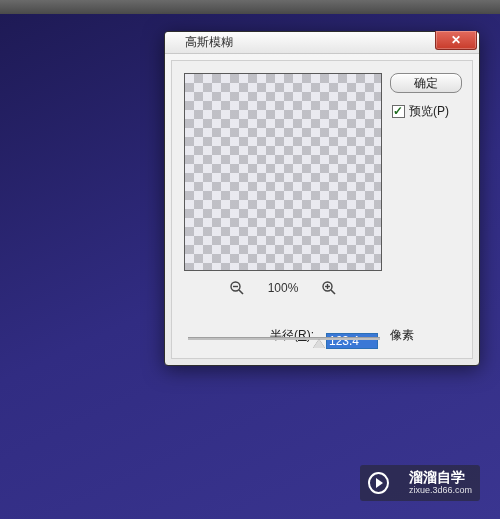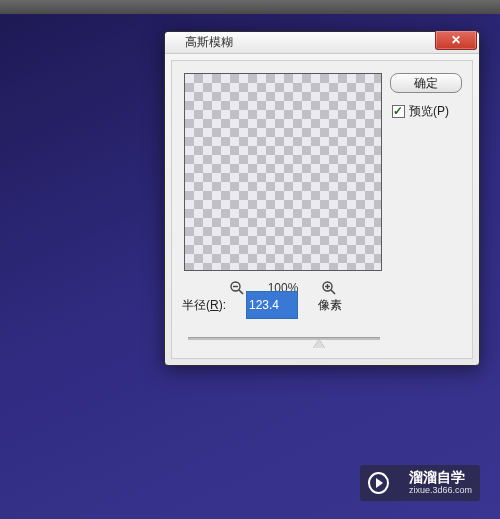--- a/index.html
+++ b/index.html
@@ -76,33 +76,35 @@
   .mag {
     width: 16px; height: 16px;
     position: relative;
     cursor: pointer;
   }
   .mag svg { width: 16px; height: 16px; display:block; }
   .zoom-val { font-size: 12px; min-width:44px; text-align:center; }
   
   .radius-row {
     position: absolute;
-    left: 10px; top: 230px;
+    left: 10px; top: 260px;
     width: 232px;
-    display: flex; align-items: center; gap: 20px;
+    display: flex; align-items: center; gap: 12px;
     color: #222;
+    justify-content: flex-end;
   }
   .radius-row .u { text-decoration: underline; }
   .radius-input {
-    width: 52px; height: 28px;
+    width: 52px; height: 16px;
     border: 1px solid #2b6fb6;
     background: #fff;
     font-size: 12px;
     text-align: left;
     padding: 0 0 0 2px;
+    margin-top: 12px;
   }
   .radius-input::selection { background:#3a78d6; color:#fff; }
   .radius-input.selected {
     color:#fff;
     background: linear-gradient(#3a78d6,#3a78d6);
   }
   
   .slider {
     position: absolute;
     left: 16px; top: 272px;

